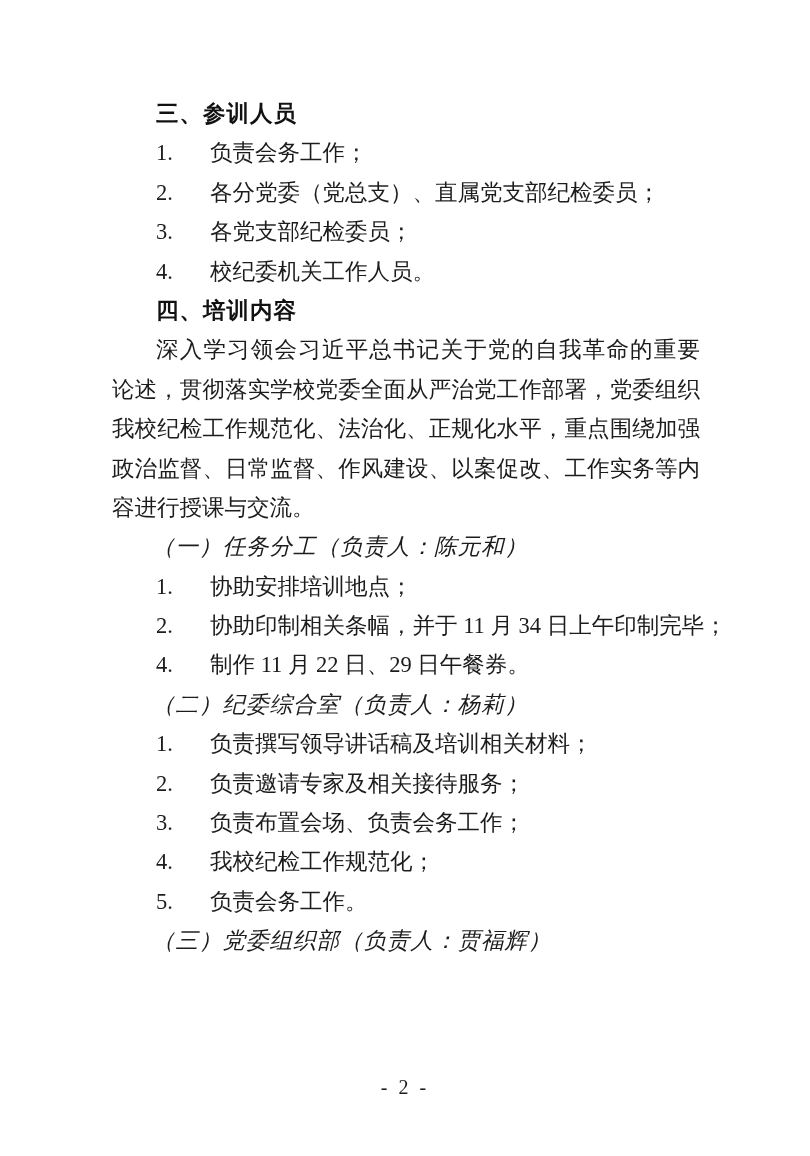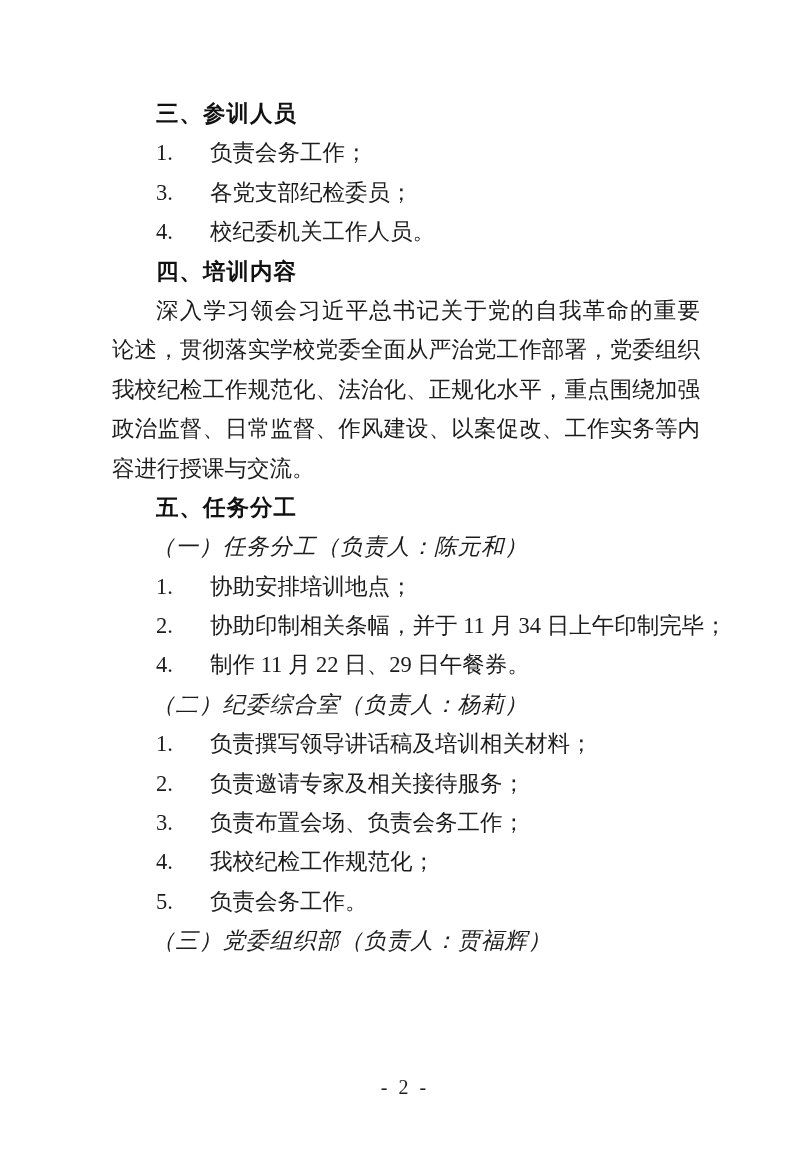--- a/index.html
+++ b/index.html
@@ -79,34 +79,36 @@
 <body>
 
 <div class="page">
   <div class="doc">
 
     <div class="line heading">三、参训人员</div>
     <div class="line item">
       <span class="num">1.</span><span>负责会务工作；</span>
     </div>
     <div class="line item">
+      <span class="num">2.</span><span>各分党委（党总支）、直属党支部纪检委员；</span>
+    </div>
+    <div class="line item">
       <span class="num">3.</span><span>各党支部纪检委员；</span>
     </div>
     <div class="line item">
       <span class="num">4.</span><span>校纪委机关工作人员。</span>
     </div>
 
     <div class="line heading">四、培训内容</div>
     <div class="pline first">深入学习领会习近平总书记关于党的自我革命的重要</div>
     <div class="pline">论述，贯彻落实学校党委全面从严治党工作部署，党委组织部</div>
     <div class="pline">我校纪检工作规范化、法治化、正规化水平，重点围绕加强</div>
     <div class="pline">政治监督、日常监督、作风建设、以案促改、工作实务等内</div>
     <div class="pline last">容进行授课与交流。</div>
 
-    <div class="line heading">五、任务分工</div>
 
     <div class="line subheading">（一）任务分工（负责人：陈元和）</div>
     <div class="line item">
       <span class="num">1.</span><span>协助安排培训地点；</span>
     </div>
     <div class="line item">
       <span class="num">2.</span><span>协助印制相关条幅，并于 11 月 34 日上午印制完毕；</span>
     </div>
     <div class="line item">
       <span class="num">4.</span><span>制作 11 月 22 日、29 日午餐券。</span>

